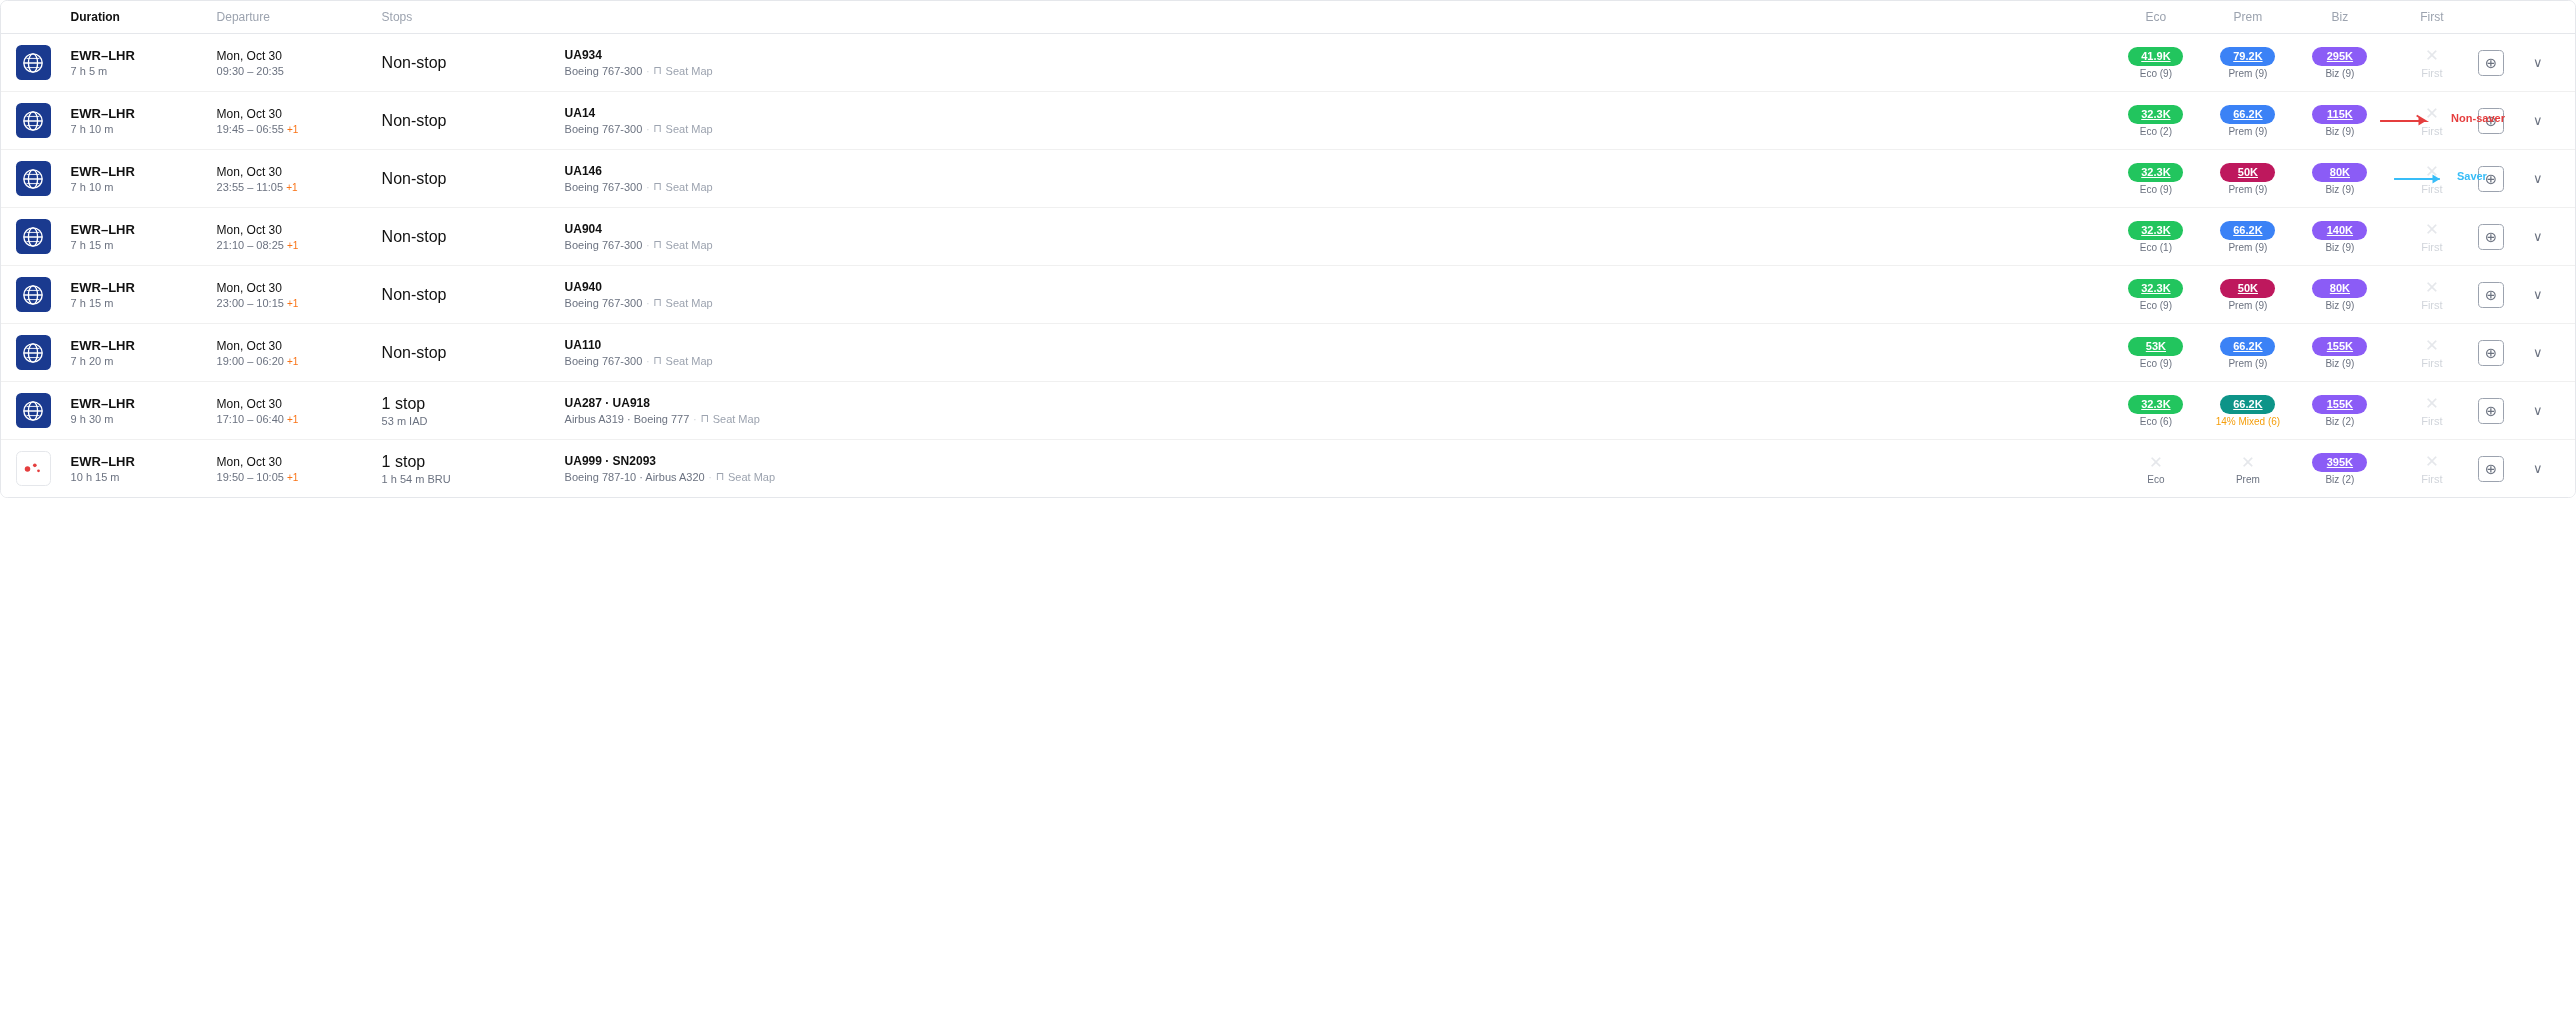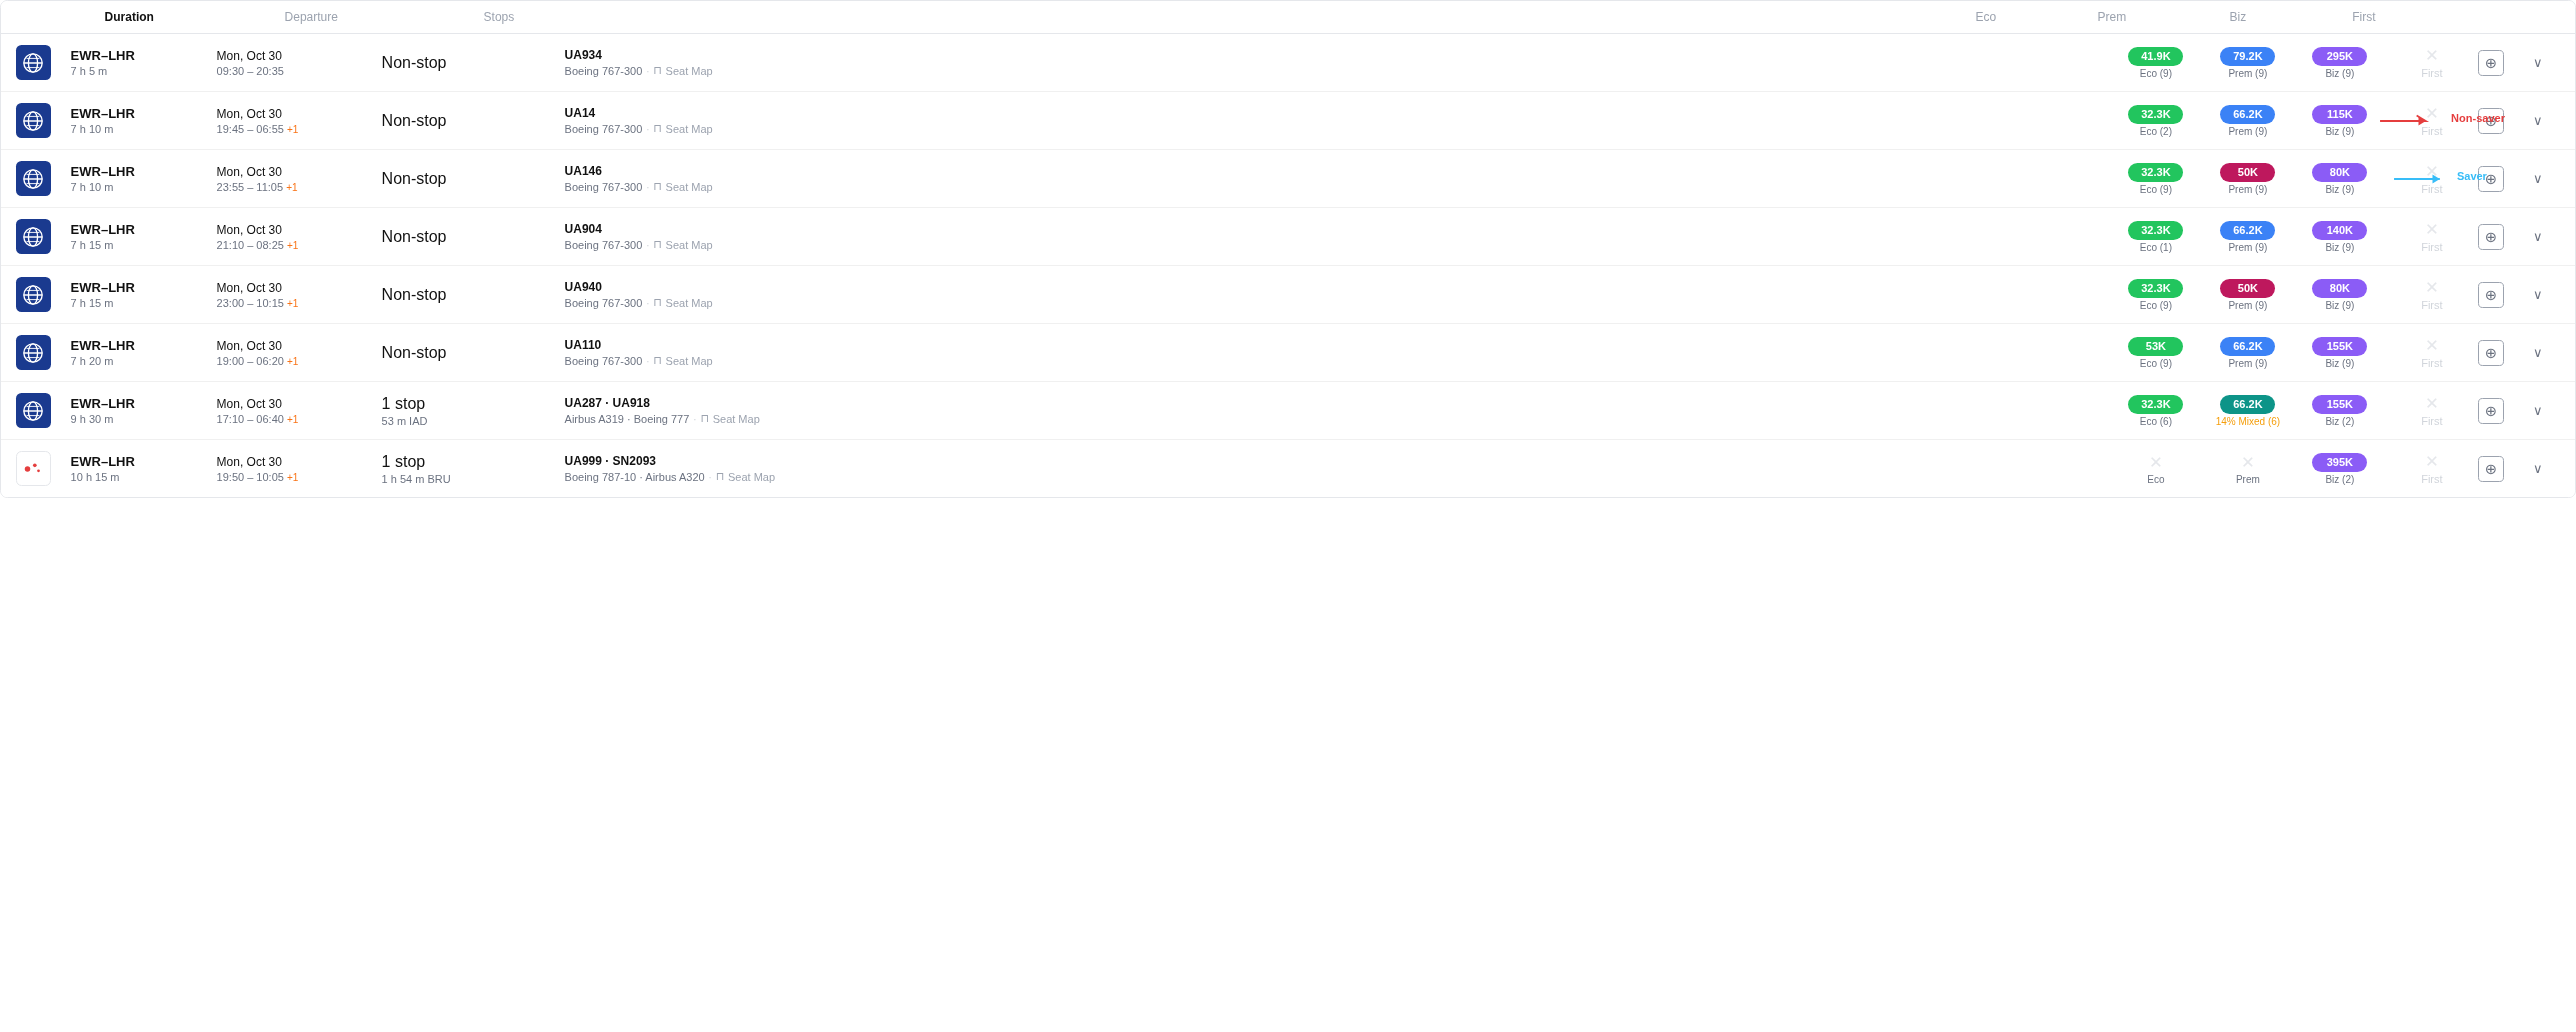--- a/index.html
+++ b/index.html
@@ -15,21 +15,20 @@
       border-radius: 7.3px;
       overflow: hidden;
     }
     .table-header {
       display: grid;
       grid-template-columns: 55px 146px 165px 183px 1fr 92px 92px 92px 92px 55px 27.5px;
       padding: 9.2px 14.6px;
       border-bottom: 0.9px solid #e5e7eb;
       background: #fff;
       align-items: center;
-      gap: 34px;
     }
     .table-header .col-label {
       color: #9ca3af;
       font-size: 12px;
       font-weight: 400;
     }
     .table-header .col-label.bold {
       color: #111;
       font-weight: 700;
     }
@@ -114,20 +113,21 @@
     .price-badge {
       display: inline-flex;
       align-items: center;
       justify-content: center;
       border-radius: 18.3px;
       padding: 3.7px 9.2px;
       font-size: 11px;
       font-weight: 600;
       color: #fff;
       min-width: 55px;
+      text-decoration: underline;
     }
     .price-badge.green { background: #22c55e; }
     .price-badge.teal { background: #0d9488; }
     .price-badge.blue { background: #3b82f6; }
     .price-badge.sky { background: #be185d; }
     .price-badge.purple { background: #8b5cf6; }
     .price-count {
       font-size: 10px;
       color: #6b7280;
       text-align: center;

